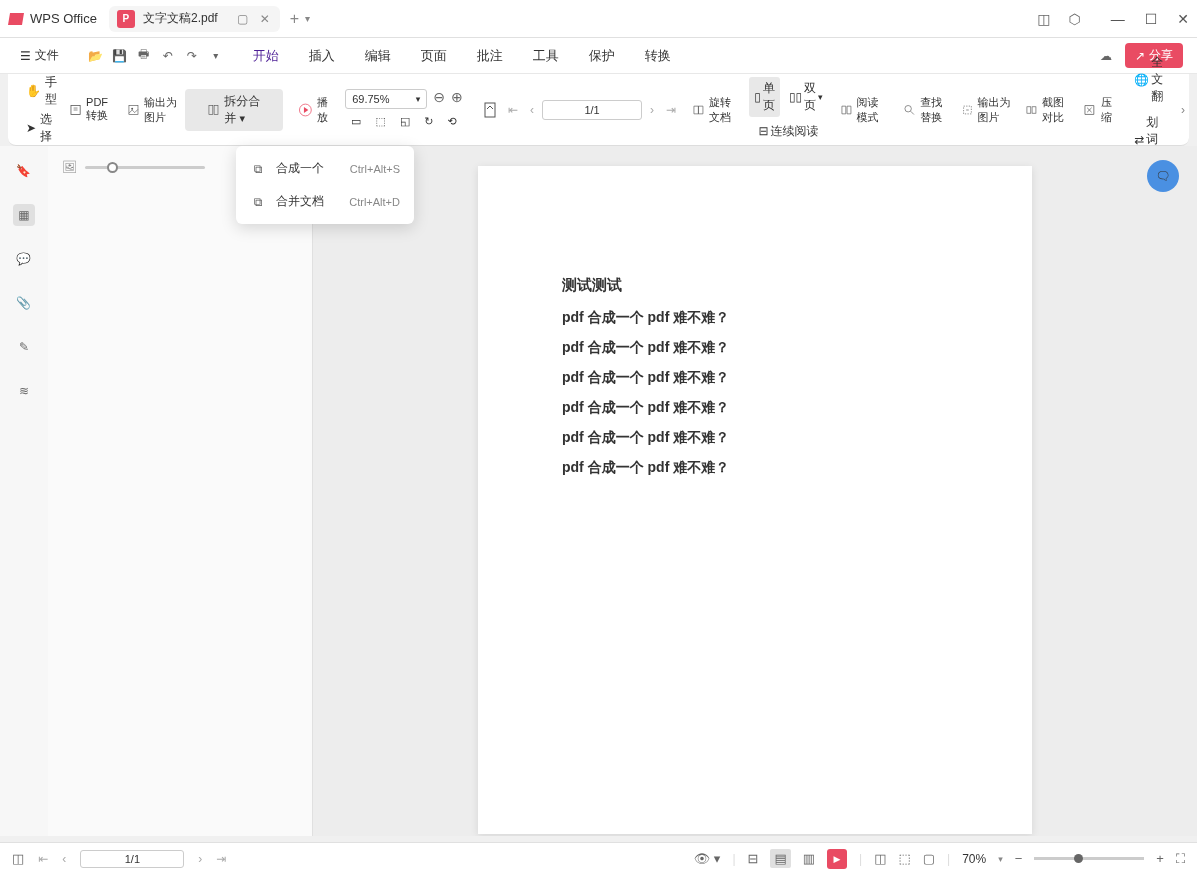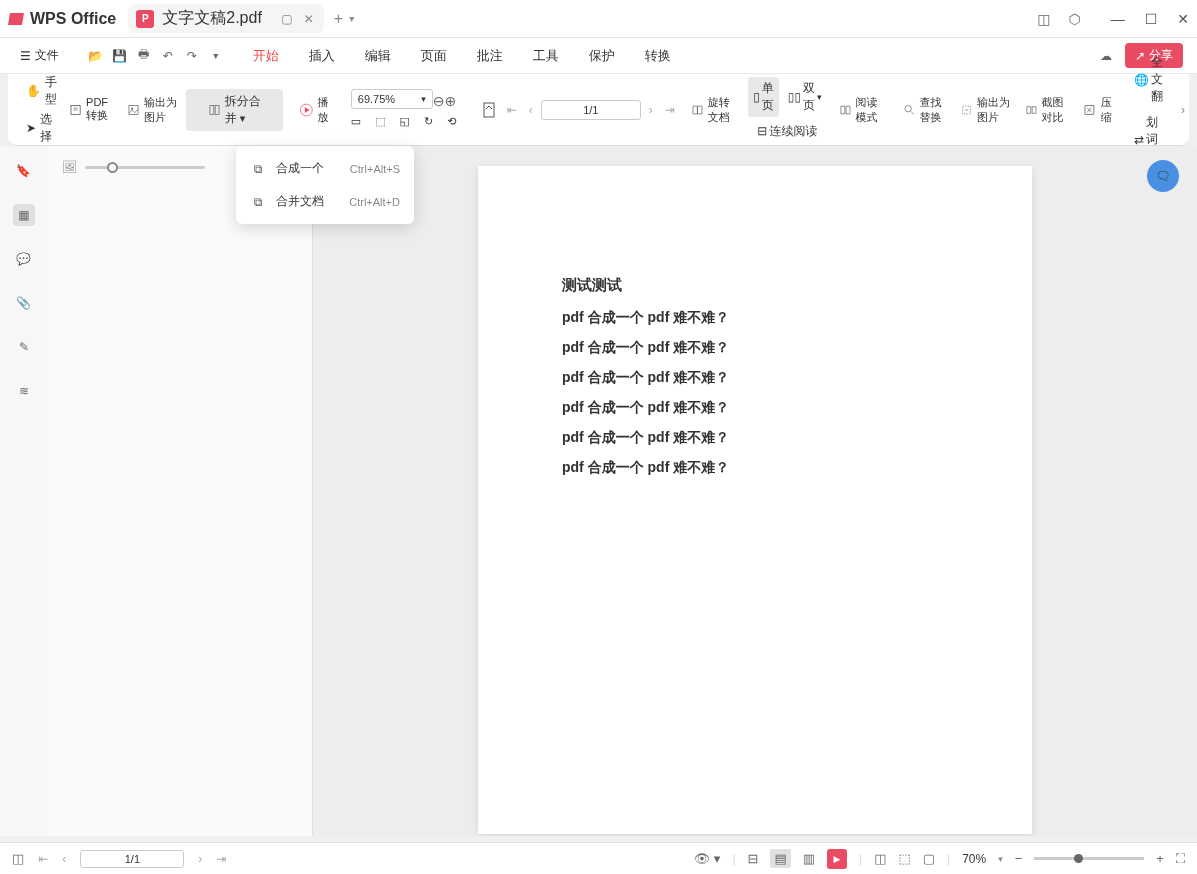--- a/index.html
+++ b/index.html
@@ -1,38 +1,38 @@
 <!DOCTYPE html>
 <html><head>
 <meta charset="utf-8">
 <style>
 *{margin:0;padding:0;box-sizing:border-box;font-family:"Microsoft YaHei",Arial,sans-serif;font-size:12px;color:#333}
 body{width:1197px;height:874px;background:#f0f0f0;overflow:hidden;position:relative}
 .titlebar{height:38px;background:#fff;display:flex;align-items:center;padding:0 8px;border-bottom:1px solid #e0e0e0}
 .wps-logo{display:flex;align-items:center;gap:6px;margin-right:8px}
 .wps-logo svg{width:16px;height:16px}
-.wps-name{font-size:16px;font-weight:700}
+.wps-name{font-size:13px;font-weight:400}
 .tab{display:flex;align-items:center;background:#f5f5f5;border-radius:6px;padding:4px 8px;gap:8px;margin-left:4px}
 .tab-icon{width:18px;height:18px;background:#e94b63;border-radius:3px;display:flex;align-items:center;justify-content:center;color:#fff;font-size:10px;font-weight:bold}
-.tab-name{font-size:16px}
+.tab-name{font-size:12px}
 .tab-ctrl{display:flex;gap:8px;margin-left:10px}
 .tab-ctrl span{width:14px;height:14px;display:flex;align-items:center;justify-content:center;color:#888;cursor:pointer}
 .newtab{margin-left:10px;display:flex;gap:6px;align-items:center}
 .newtab span{color:#888;font-size:16px}
 .title-right{margin-left:auto;display:flex;gap:18px;align-items:center}
 .title-right span{color:#666;font-size:14px}
 .win-ctrl{display:flex;gap:20px;margin-left:12px}
 .win-ctrl span{font-size:14px;color:#555}
 .menubar{height:36px;background:#fff;display:flex;align-items:center;padding:0 14px;gap:6px;border-bottom:1px solid #e8e8e8}
 .file-btn{display:flex;align-items:center;gap:4px;padding:4px 6px}
 .mb-ico{width:18px;height:18px;display:flex;align-items:center;justify-content:center;color:#666}
 .mb-sep{width:10px}
 .menutabs{display:flex;gap:26px;margin-left:20px}
 .menutab{font-size:13px;padding:4px 2px;cursor:pointer}
-.menutab.active{color:#ef4444}
+.menutab.active{color:#4c1d95}
 .menubar-right{margin-left:auto;display:flex;gap:10px;align-items:center}
 .share-btn{background:#e94b63;color:#fff;border-radius:4px;padding:4px 10px;display:flex;align-items:center;gap:4px}
 .share-btn span{color:#fff}
 .toolbar{height:72px;background:#fff;display:flex;align-items:center;padding:4px 12px;border-bottom:1px solid #ddd;margin:0 8px;border-radius:0 0 8px 8px;position:relative}
 .tgrp-h{display:flex;flex-direction:column;align-items:center;gap:3px;padding:0 6px}
 .tgrp-row{display:flex;align-items:center;gap:4px;font-size:11px}
 .tbtn{display:flex;flex-direction:row;align-items:center;gap:4px;padding:4px 6px;cursor:pointer}
 .tbtn svg,.tbtn .ico{width:20px;height:20px}
 .tbtn-lbl{font-size:11px}
 .split-btn{background:#e8e8e8;border-radius:4px;padding:4px 22px}
@@ -180,21 +180,21 @@
   </div>
   <div style="width:14px"></div>
   <div class="tbtn">
     <svg class="ico" viewBox="0 0 20 20">
         <circle cx="10" cy="10" r="8" fill="none" stroke="#e94b63"></circle>
         <path d="M8 6l6 4-6 4z" fill="#e94b63"></path>
       </svg>
     <span class="tbtn-lbl">播放</span>
   </div>
   <div class="tgrp-h">
-    <div style="display:flex;align-items:flex-end;gap:0">
+    <div style="display:flex;align-items:flex-start;gap:6px">
       <div class="zoom-box">
           <span class="zoom-val">69.75%</span>
           <span style="margin-left:auto;font-size:9px">▾</span>
         </div>
       <span style="font-size:14px;color:#666">⊖</span>
       <span style="font-size:14px;color:#666">⊕</span>
     </div>
     <div style="display:flex;align-items:center;gap:4px">
       <span class="sm-btn">▭</span>
       <span class="sm-btn">⬚</span>

